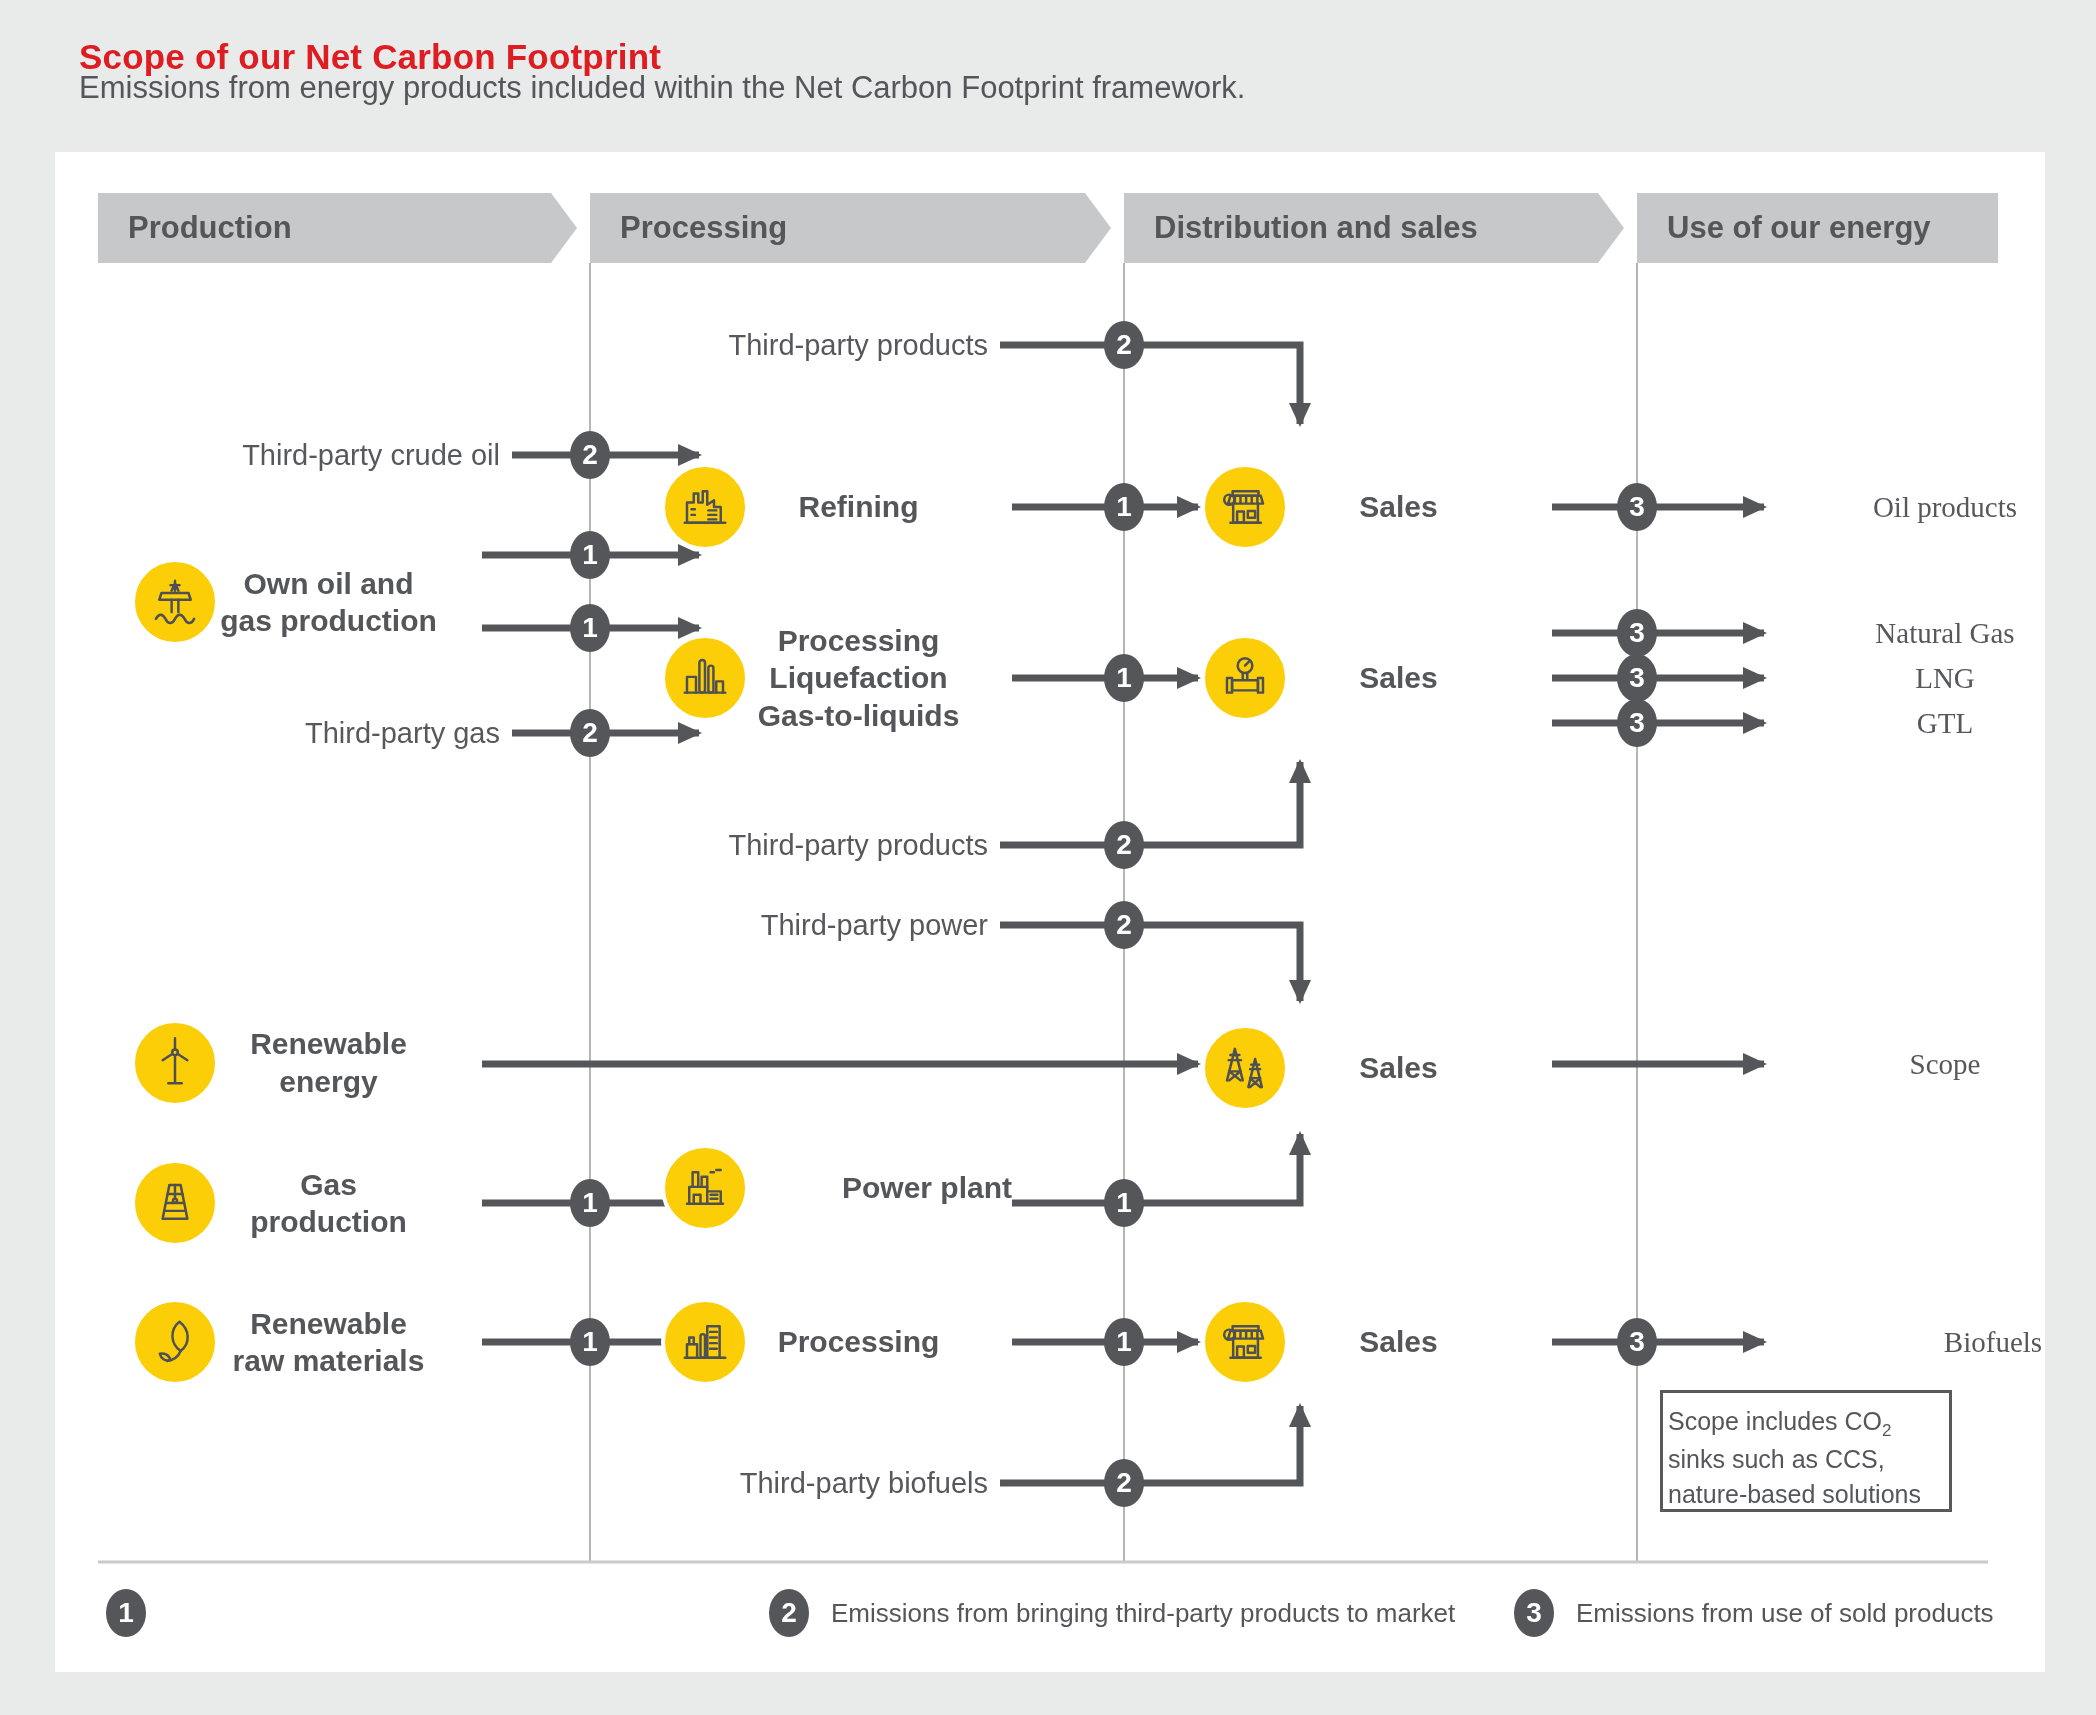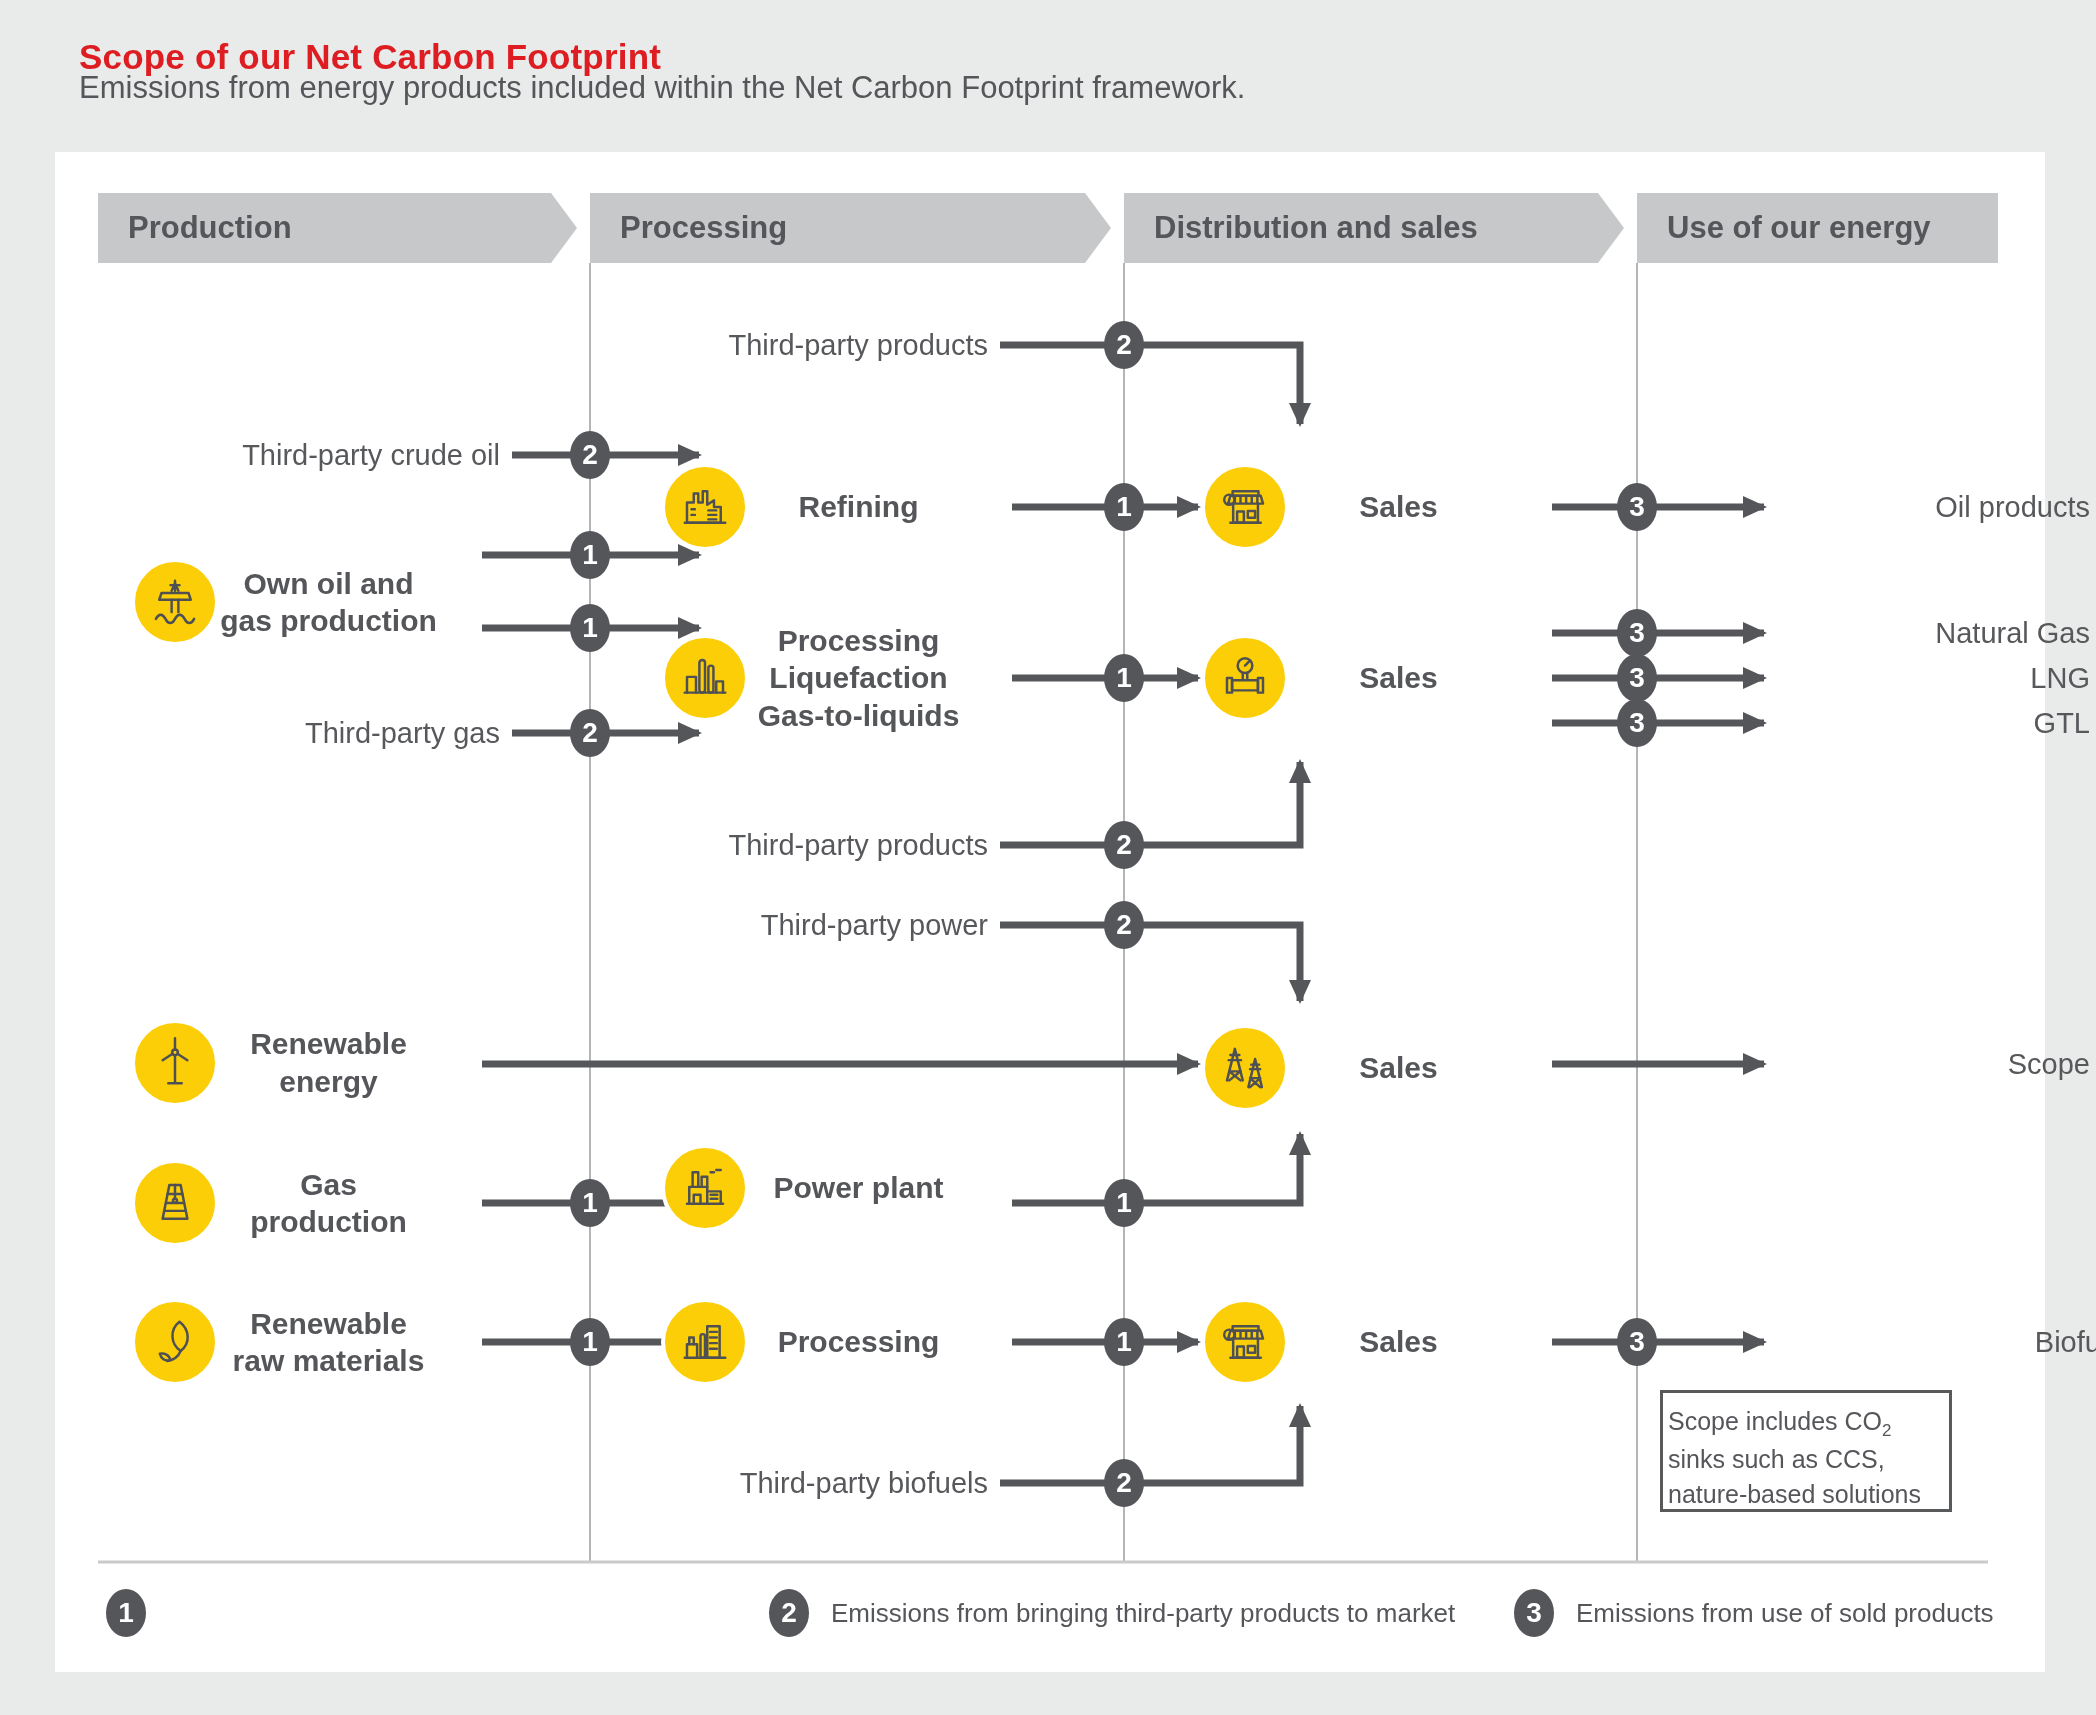--- a/index.html
+++ b/index.html
@@ -58,21 +58,21 @@
     background:#54565a;color:#ffffff;
     display:flex;align-items:center;justify-content:center;
     font-size:28px;font-weight:bold;
     transform:translate(-50%,-50%);
   }
   
   .inlabel,.outlabel{
     position:absolute;font-size:29px;color:#57585b;height:38px;line-height:38px;
   }
   .inlabel{text-align:right;}
-  .outlabel{text-align:right;}
+  .outlabel{text-align:center;font-family:Liberation Serif, serif;}
   
   .notebox{
     position:absolute;left:1660px;top:1390px;width:292px;height:122px;
     box-sizing:border-box;border:3px solid #58595b;background:#fff;
     padding:11px 5px;font-size:25px;line-height:1.38;color:#55565a;
   }
   .notebox sub{font-size:17px;}
   
   .legend-item{position:absolute;height:48px;display:flex;align-items:center;}
   .legend-item .badge{position:static;transform:none;flex:0 0 auto;}
@@ -232,21 +232,21 @@
     <svg width="54" height="54" viewBox="0 0 48 48">
       <path d="M28 6 C37 13 38 25 29 32 C20 26 19 13 28 6 Z"></path>
       <path d="M29 32 C27 37 23 40 17 41"></path>
       <path d="M20 40 c-1.5 -5 -6 -6.5 -9.5 -5.5 c1 4 4.5 7 9.5 5.5 Z"></path>
     </svg>
   </div>
   <span class="box-label">Renewable
 raw materials</span>
 </div>
 
-<div class="node" style="left:705px;top:1142px;width:307px;height:91px;">
+<div class="node" style="left:705px;top:1142px;width:307px;height:91px;justify-content:flex-end;">
   <div class="iconring">
     <svg width="54" height="54" viewBox="0 0 48 48">
       <path d="M10 38 V23 H26 V38"></path>
       <path d="M26 27 H38 V38"></path>
       <path d="M13 23 V10 H18 V23 M21 23 V14 H26 V23"></path>
       <path d="M29 10 h3 M34 8 h4 M29 30 h6 M29 33.5 h6"></path>
       <path d="M14 38 V30 H20 V38"></path>
       <path d="M8 38 H40"></path>
     </svg>
   </div>

